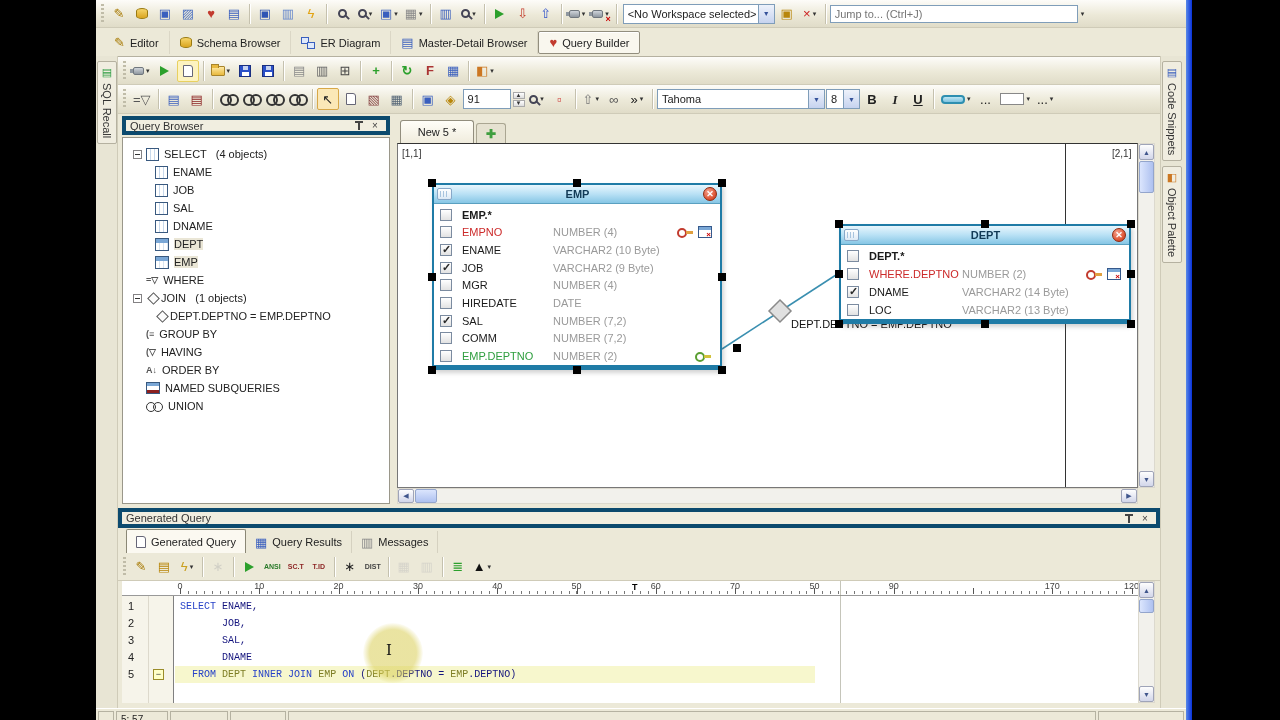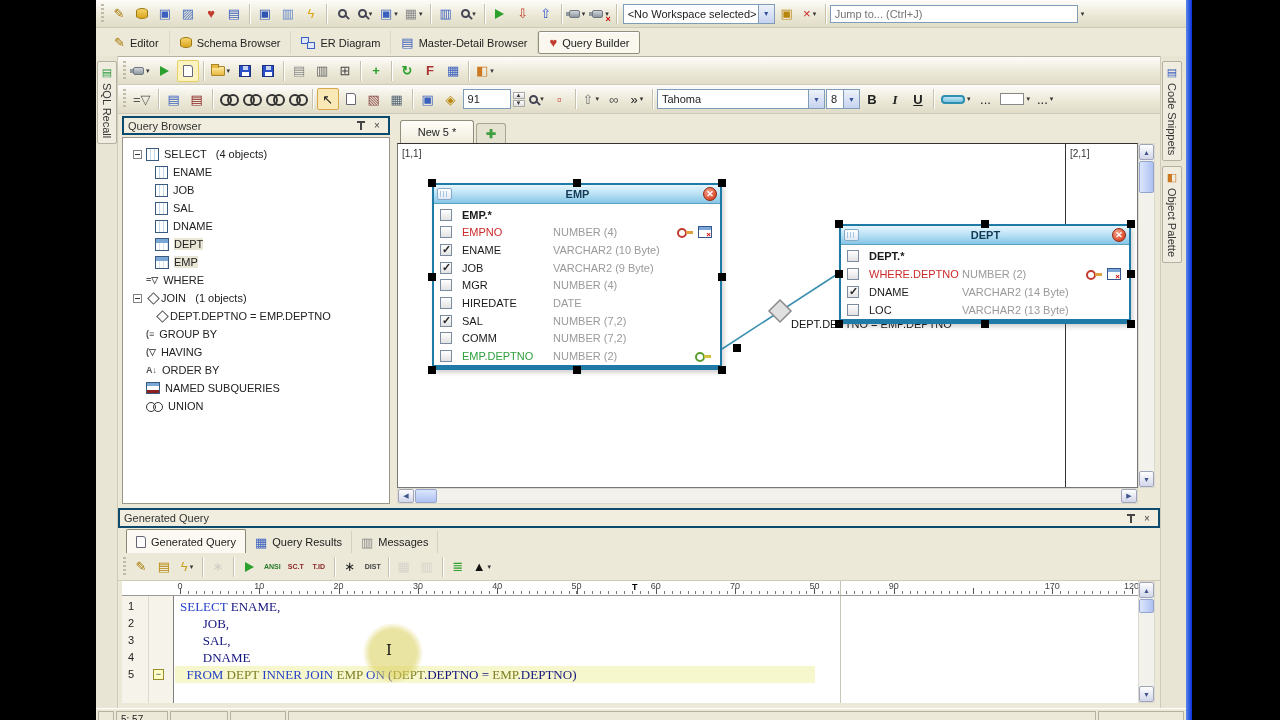--- a/index.html
+++ b/index.html
@@ -74,21 +74,21 @@
 
   
   #lstrip{position:absolute;left:0;top:56px;width:22px;height:664px;background:#e8e5d4;border-right:1px solid #cfcbb8}
   #rstrip{position:absolute;left:1064px;top:56px;width:26px;height:664px;background:#e8e5d4;border-left:1px solid #cfcbb8}
   .vtab{display:flex;flex-direction:column;align-items:center;gap:5px;padding:5px 0;margin:5px 1px;background:#f0ede0;border:1px solid #b5b1a0;border-radius:2px;width:20px}
   .vlab{writing-mode:vertical-rl;font-size:11px;color:#333;white-space:nowrap}
   .vico{font-size:11px;line-height:1}
 
   
   #qbpanel{position:absolute;left:26px;top:116px;width:268px;height:388px}
-  .phead{height:19px;display:flex;align-items:center;padding:0 4px;border:2px solid #0c4a6e;background:#f1eee0;font-size:11px;color:#333}
+  .phead{height:19px;display:flex;align-items:center;padding:0 4px;border:4px solid #0c4a6e;background:#f1eee0;font-size:11px;color:#333}
   .phead .sp{flex:1}
   .pico{width:14px;height:14px;display:flex;align-items:center;justify-content:center;margin-left:3px;color:#444;font-size:10px}
   #qbtree{position:absolute;left:0;top:21px;right:0;bottom:0;background:#fff;border:1px solid #9a978a;overflow:hidden;padding-top:7px}
   .trow{display:flex;align-items:center;height:18px;font-size:11px;white-space:pre}
   .exp{width:9px;height:9px;border:1px solid #848284;background:#fff;position:relative;flex:none;margin-right:4px}
   .exp::after{content:"";position:absolute;left:1px;right:1px;top:3px;height:1px;background:#333}
   .spc{width:13px;flex:none}
   .tic{margin-right:5px;flex:none}
   .ttxt{font-size:9px;color:#555;font-weight:bold}
   .ti-cols,.ti-col{width:13px;height:13px;border:1px solid #39597f;background:repeating-linear-gradient(90deg,#fff 0 3px,#c8d9ec 3px 4px)}
@@ -145,21 +145,21 @@
   #ruler::before{content:"";position:absolute;left:58px;right:0;bottom:1px;height:3px;background:repeating-linear-gradient(90deg,#777 0 1px,transparent 1px 7.93px)}
   #ruler::after{content:"";position:absolute;left:58px;right:0;bottom:1px;height:6px;background:repeating-linear-gradient(90deg,#555 0 1px,transparent 1px 79.3px)}
   .rnum{position:absolute;top:0;transform:translateX(-50%);font-size:9px;color:#444}
   #tmark{position:absolute;left:510px;top:1px;font-size:9px;font-weight:bold;color:#000}
   #editor{position:absolute;left:26px;top:596px;width:1016px;height:107px;background:#fff;overflow:hidden}
   #gutter{position:absolute;left:0;top:0;width:52px;height:100%;background:#f6f4ea;border-right:1px solid #808080}
   #gutter::before{content:"";position:absolute;left:26px;top:0;bottom:0;width:1px;background:#ddd9cc}
   .lnum{position:absolute;left:6px;font-size:11px;color:#222}
   .fold{position:absolute;left:31px;width:11px;height:11px;border:1px solid #9a8c2a;background:#ffffc8;font-size:9px;line-height:9px;text-align:center;color:#333;z-index:2}
   .hlline{position:absolute;left:53px;width:640px;height:17px;background:#f7f7cd;z-index:1}
-  .srow{position:absolute;left:58px;height:17px;font-family:Liberation Serif, serif;font-size:13px;line-height:17px;white-space:pre;z-index:3}
+  .srow{position:absolute;left:58px;height:17px;font-family:Liberation Mono, monospace;font-size:10px;line-height:17px;white-space:pre;z-index:3}
   .t-kw{color:#2742c8}.t-id{color:#14147e}.t-tb{color:#7d7d24}.t-pl{color:#14147e}
   #marginline{position:absolute;left:744px;top:581px;width:1px;height:122px;background:rgba(150,150,130,.55);z-index:5}
   #ibhalo{position:absolute;left:267px;top:623px;width:60px;height:60px;border-radius:50%;background:radial-gradient(circle,rgba(219,208,94,.58) 0 55%,rgba(219,208,94,0) 72%);z-index:20}
   #ibeam{position:absolute;left:290px;top:641px;font-family:"DejaVu Serif",serif;font-size:15px;color:#111;z-index:21}
 
   
   #statusbar{position:absolute;left:0;top:708px;width:1090px;height:14px;display:flex;gap:2px;padding:2px 2px 0 2px;background:#ece9d8;border-top:1px solid #fff}
   .scell{border:1px solid #b5b2a1;border-bottom:none;background:#ece9d8;font-size:10px;padding:2px 4px;overflow:hidden;white-space:nowrap;flex:none}
 </style>
 </head>
@@ -501,21 +501,21 @@
 
   <div class="ctab">
         <span>New 5 *</span>
       </div>
   <div class="ctabplus">
         <span>✚</span>
       </div>
   <div id="canvasbox"></div>
   <div id="pagediv"></div>
   <div class="plab" style="left:306px;top:148px">[1,1]</div>
-  <div class="plab" style="left:974px;top:148px">[2,1]</div>
+  <div class="plab" style="left:1016px;top:148px">[2,1]</div>
 
   <svg id="joinsvg" viewBox="0 0 741 345">
     <line x1="325" y1="206" x2="442" y2="130" stroke="#3a8fb0" stroke-width="1.5"></line>
     <polygon points="383,157 394,168 383,179 372,168" fill="#e0e0e0" stroke="#8a8a8a" stroke-width="1.5"></polygon>
   </svg>
   <div id="joinlab">DEPT.DEPTNO = EMP.DEPTNO</div>
 
   <div class="sb" style="left:301px;top:488px;width:741px;height:16px">
     <span class="sbb" style="left:0;top:0;width:16px;height:14px">◀</span>
     <span class="sbt h" style="left:17px;top:0;width:22px;height:14px"></span>

